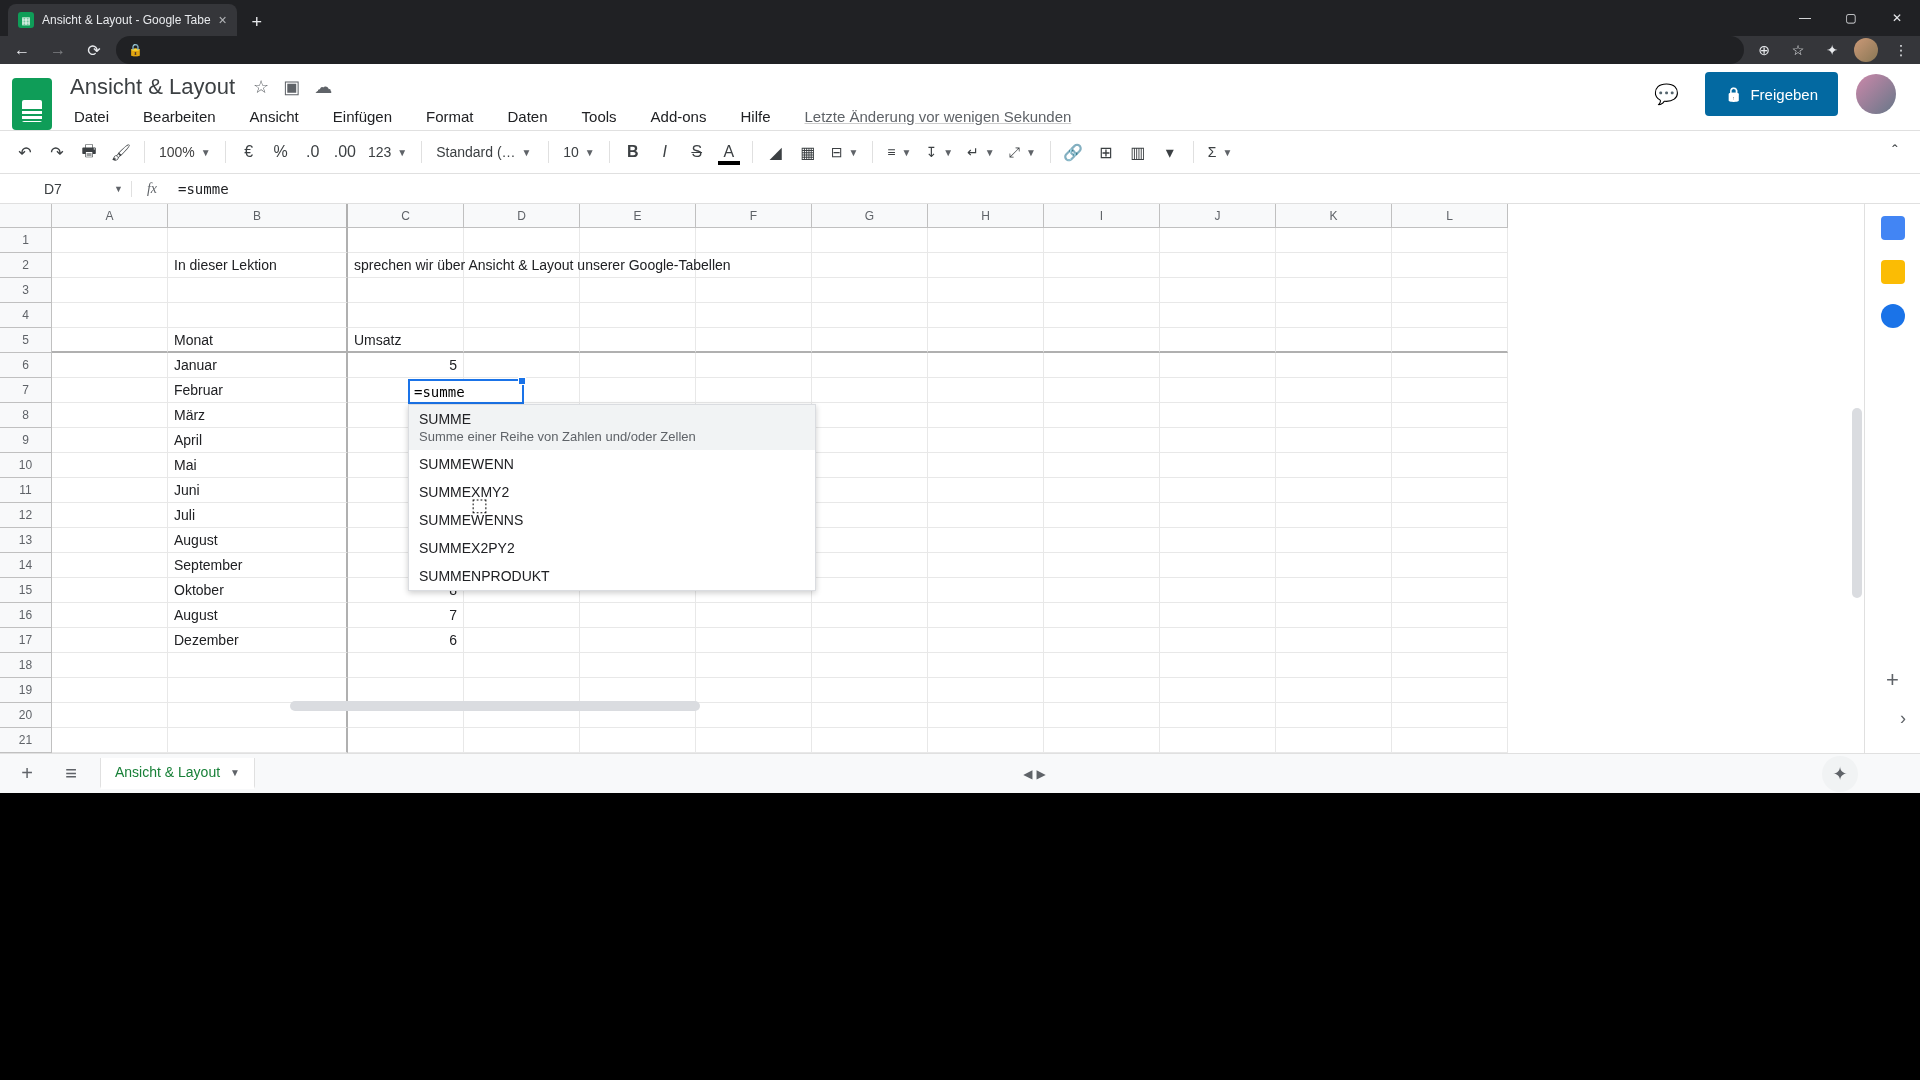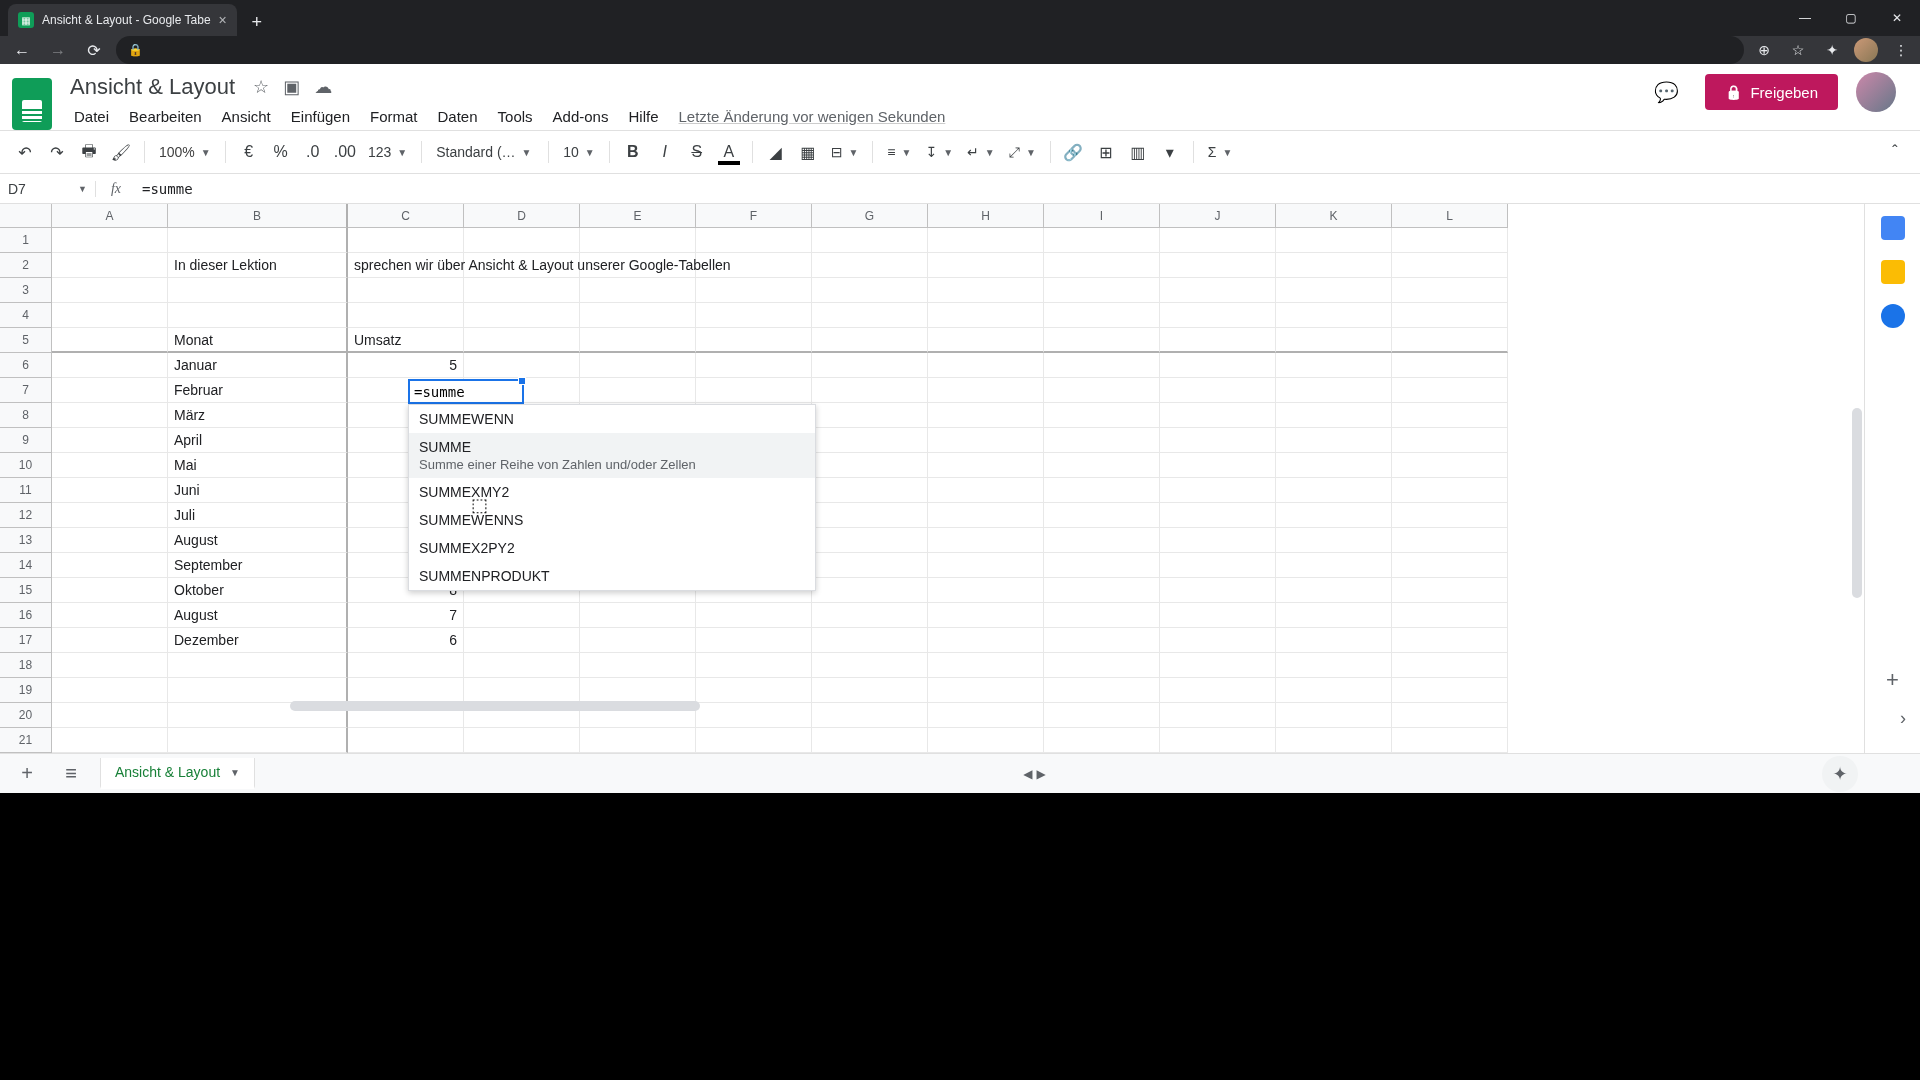--- a/index.html
+++ b/index.html
@@ -49,43 +49,43 @@
   
   .docs { flex:1; background:#fff; display:flex; flex-direction:column; position:relative;}
   .docs-header { display:flex; align-items:flex-start; padding:8px 16px 0 8px; gap:8px;}
   .sheets-logo { width:40px; height:52px; background:#0f9d58; border-radius:4px; position:relative; margin:6px 6px 0 4px; display:flex; align-items:center; justify-content:center;}
   .sheets-logo::before { content:""; position:absolute; width:20px; height:22px; background:#fff; bottom:8px; border-radius:2px;}
   .sheets-logo::after { content:""; position:absolute; width:20px; height:2px; background:#0f9d58; bottom:14px; box-shadow:0 5px 0 #0f9d58, 0 -5px 0 #0f9d58;}
   .title-area { display:flex; flex-direction:column; gap:2px; flex:1;}
   .title-row { display:flex; align-items:center; gap:14px;}
   .doc-title { font-size:22px; color:#3c4043; padding:2px 4px;}
   .title-icons { display:flex; gap:14px; color:#5f6368; font-size:18px;}
-  .menubar { display:flex; gap:4px; font-size:15px; color:#202124;text-align:right;}
+  .menubar { display:flex; gap:18px; font-size:15px; color:#202124;text-align:right;}
   .menubar span { padding:4px 8px; cursor:pointer;}
   .last-edit { color:#5f6368; font-size:15px; padding:4px 8px; text-decoration:underline; text-decoration-color:#ccc;}
   .header-right { margin-left:auto; display:flex; align-items:center; gap:18px; padding-right:8px;}
   .comment-icon { width:40px; height:40px; border-radius:50%; display:flex; align-items:center; justify-content:center; font-size:20px; color:#5f6368;}
-  .share-btn { background:#be185d; color:#fff; border:none; border-radius:4px; height:36px; padding:0 20px; font-size:15px; font-weight:500; display:flex; align-items:center; gap:8px;}
+  .share-btn { background:#0369a1; color:#fff; border:none; border-radius:4px; height:44px; padding:0 20px; font-size:15px; font-weight:500; display:flex; align-items:center; gap:8px;}
   .share-btn::before { content:"🔒"; filter:grayscale(1) brightness(3); font-size:14px;}
   .avatar-big { width:40px; height:40px; border-radius:50%; background:linear-gradient(135deg,#c8a,#678); background-size:cover;}
 
   
   .toolbar { height:44px; border-top:1px solid var(--border); border-bottom:1px solid var(--border); display:flex; align-items:center; padding:0 10px; gap:2px; color:#3c4043; font-size:18px;}
   .tbtn { min-width:30px; height:30px; display:flex; align-items:center; justify-content:center; border-radius:3px; padding:0 4px; font-size:16px;}
   .tsep { width:1px; height:22px; background:var(--border); margin:0 6px;}
   .tsel { display:flex; align-items:center; gap:6px; padding:0 6px; height:30px; font-size:14px;}
   .tsel .caret { font-size:10px; color:#5f6368;}
   .zoom-val { font-size:14px; color:#404040;text-align:right;}
   .font-color-btn { position:relative;}
   .font-color-btn::after { content:""; position:absolute; bottom:2px; left:4px; right:4px; height:4px; background:#000;}
   .expand-up { margin-left:auto;}
 
   
   .fxbar { height:30px; border-bottom:1px solid var(--border); display:flex; align-items:center; font-size:14px;}
-  .namebox { width:96px; border-right:1px solid var(--border); padding:0 8px; display:flex; align-items:center; justify-content:space-between; color:#3c4043;}
+  .namebox { width:96px; border-right:1px solid var(--border); padding:0 8px; display:flex; align-items:center; justify-content:space-between; color:#3c4043;margin-left:36px;}
   .namebox .caret { font-size:9px; color:#5f6368;}
   .fx-icon { width:40px; display:flex; align-items:center; justify-content:center; font-style:italic; color:#5f6368; font-family:serif;text-align:center;}
   .formula-input { flex:1; padding:0 6px; font-family:Consolas,monospace; font-size:14px; color:#202124;}
 
   
   .sheet-wrap { flex:1; display:flex; position:relative; overflow:hidden;}
   .sheet { flex:1; overflow:auto; position:relative;}
   .grid { display:grid; grid-template-columns: 52px 116px 180px 116px 116px 116px 116px 116px 116px 116px 116px 116px 116px; font-size:14px; color:#202124;}
   .colhdr, .rowhdr, .corner { background:#f8f9fa; border-right:1px solid var(--border-strong); border-bottom:1px solid var(--border-strong); display:flex; align-items:center; justify-content:center; color:#5f6368; font-size:12px; position:sticky;}
   .colhdr { height:24px; top:0;}
@@ -585,25 +585,25 @@
             <div class="cell"></div>
             <div class="cell"></div>
             <div class="cell"></div>
           </div>
 
         <div class="active-cell-overlay">
           <span>=summe</span>
         </div>
 
         <div class="ac-dropdown">
-          <div class="ac-item"><span class="fn">SUMMEWENN</span></div>
           <div class="ac-item sel">
             <div class="fn">SUMME</div>
             <div class="desc">Summe einer Reihe von Zahlen und/oder Zellen</div>
           </div>
+          <div class="ac-item"><span class="fn">SUMMEWENN</span></div>
           <div class="ac-item"><span class="fn">SUMMEXMY2</span></div>
           <div class="ac-item"><span class="fn">SUMMEWENNS</span></div>
           <div class="ac-item"><span class="fn">SUMMEX2PY2</span></div>
           <div class="ac-item"><span class="fn">SUMMENPRODUKT</span></div>
         </div>
 
         <div class="hscroll"></div>
       </div>
 
       <div class="vscroll-ind"></div>

